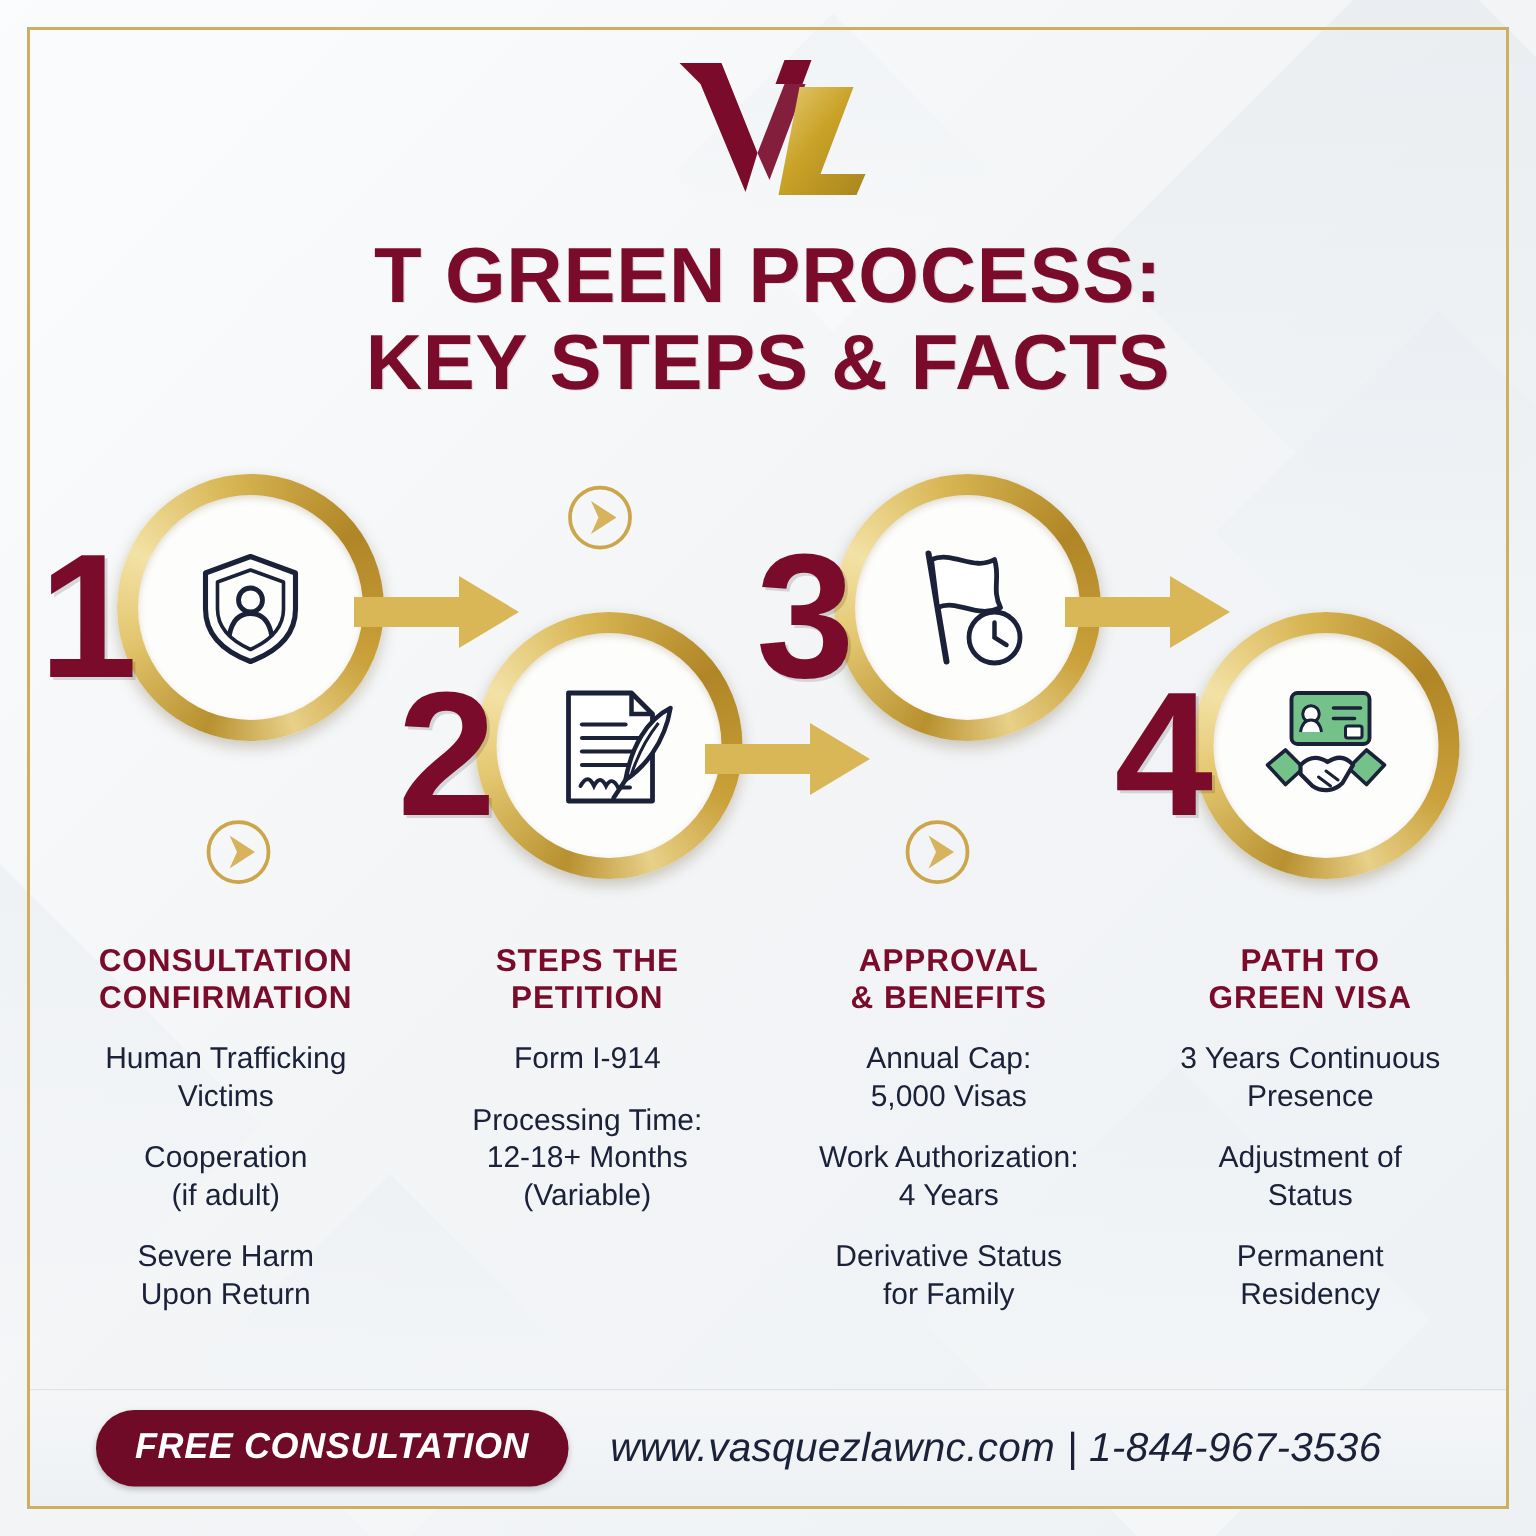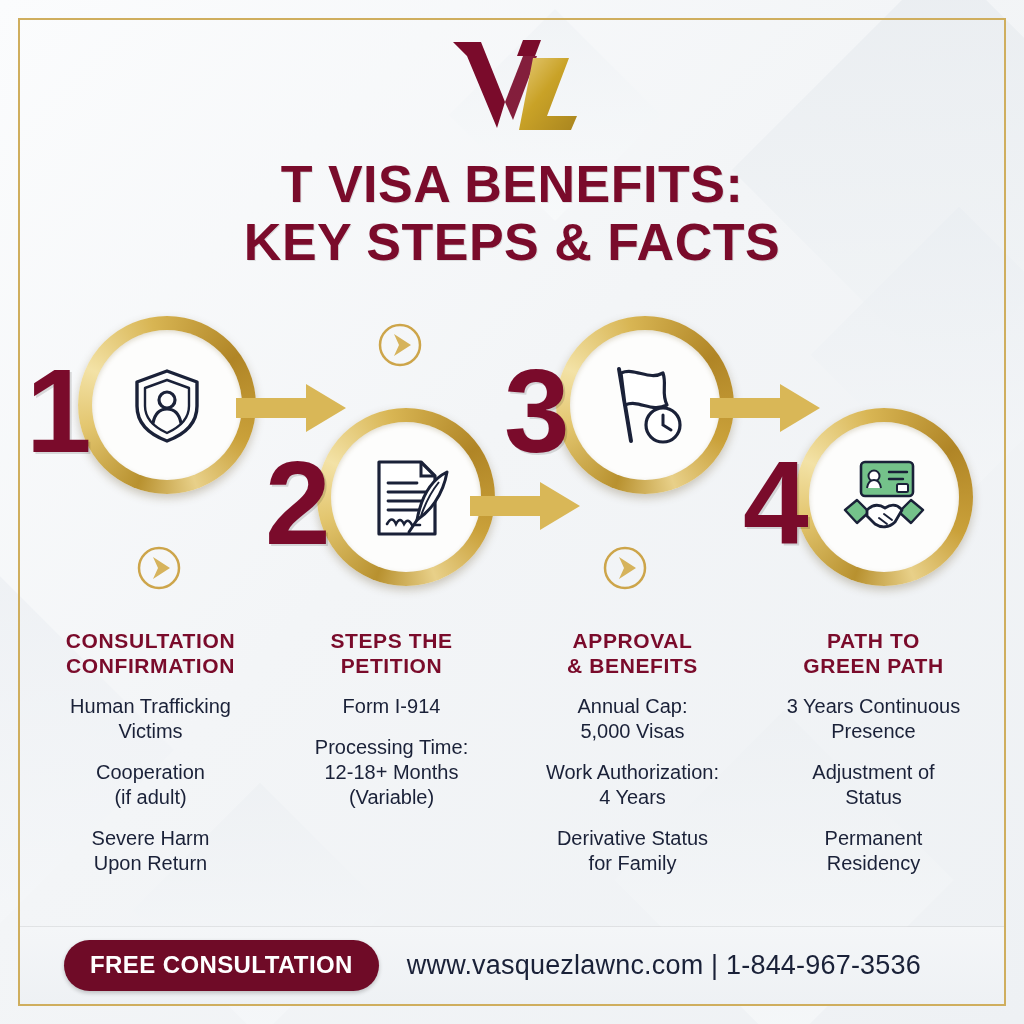--- a/index.html
+++ b/index.html
@@ -94,21 +94,21 @@
   }
 
   
   .footer-divider{
     position:absolute;left:20px;right:20px;top:926px;height:1px;
     background:rgba(0,0,0,.07);z-index:7;
   }
   .footer{
     position:absolute;left:20px;right:20px;top:927px;bottom:20px;
     background:linear-gradient(180deg,#f4f6f8 0%,#eef1f4 100%);
-    display:flex;align-items:center;z-index:8;
+    display:flex;align-items:center;z-index:8;font-style:italic;
   }
   .pill{
     margin-left:44px;background:#6f0b27;color:#ffffff;
     border-radius:26px;padding:11px 26px 12px 26px;
     font-weight:bold;font-size:24px;letter-spacing:.4px;
     box-shadow:0 2px 4px rgba(0,0,0,.22);white-space:nowrap;
   }
   .contact{
     margin-left:28px;color:#1a2138;font-size:27px;font-weight:500;
     letter-spacing:.2px;white-space:nowrap;
@@ -141,21 +141,21 @@
       <path d="M16 8 L44 8 L68 68 L60 94 L30 22 Z" fill="#7a0b2b"></path>
       <path d="M68 68 L86 22 L100 22 L76 86 Z" fill="#7a0b2b" opacity=".92"></path>
 
       <path d="M86 6 L104 6 L98 22 L80 22 Z" fill="#7a0b2b"></path>
 
       <path d="M96 24 L132 24 L110 82 L140 82 L134 96 L82 96 Z" fill="url(#goldgrad)"></path>
     </svg>
   </div>
 
   <div class="title">
-    <div class="line">T VISA BENEFITS:</div>
+    <div class="line">T GREEN PROCESS:</div>
     <div class="line">KEY STEPS &amp; FACTS</div>
   </div>
 
   <div class="steps">
 
     <svg class="arrow" style="left:236px;top:80px;" width="112" height="56" viewBox="0 0 112 56">
       <path d="M0 18 H70 V4 L110 28 L70 52 V38 H0 Z" fill="#d9b757"></path>
     </svg>
     <svg class="arrow" style="left:470px;top:178px;" width="112" height="56" viewBox="0 0 112 56">
       <path d="M0 18 H70 V4 L110 28 L70 52 V38 H0 Z" fill="#d9b757"></path>
@@ -286,21 +286,21 @@
         <div>&amp; BENEFITS</div>
       </div>
       <div class="col-item">Annual Cap:<br>5,000 Visas</div>
       <div class="col-item">Work Authorization:<br>4 Years</div>
       <div class="col-item">Derivative Status<br>for Family</div>
     </div>
 
     <div class="col">
       <div class="col-head">
         <div>PATH TO</div>
-        <div>GREEN PATH</div>
+        <div>GREEN VISA</div>
       </div>
       <div class="col-item">3 Years Continuous<br>Presence</div>
       <div class="col-item">Adjustment of<br>Status</div>
       <div class="col-item">Permanent<br>Residency</div>
     </div>
 
   </div>
 
   <div class="footer-divider"></div>
   <div class="footer">

